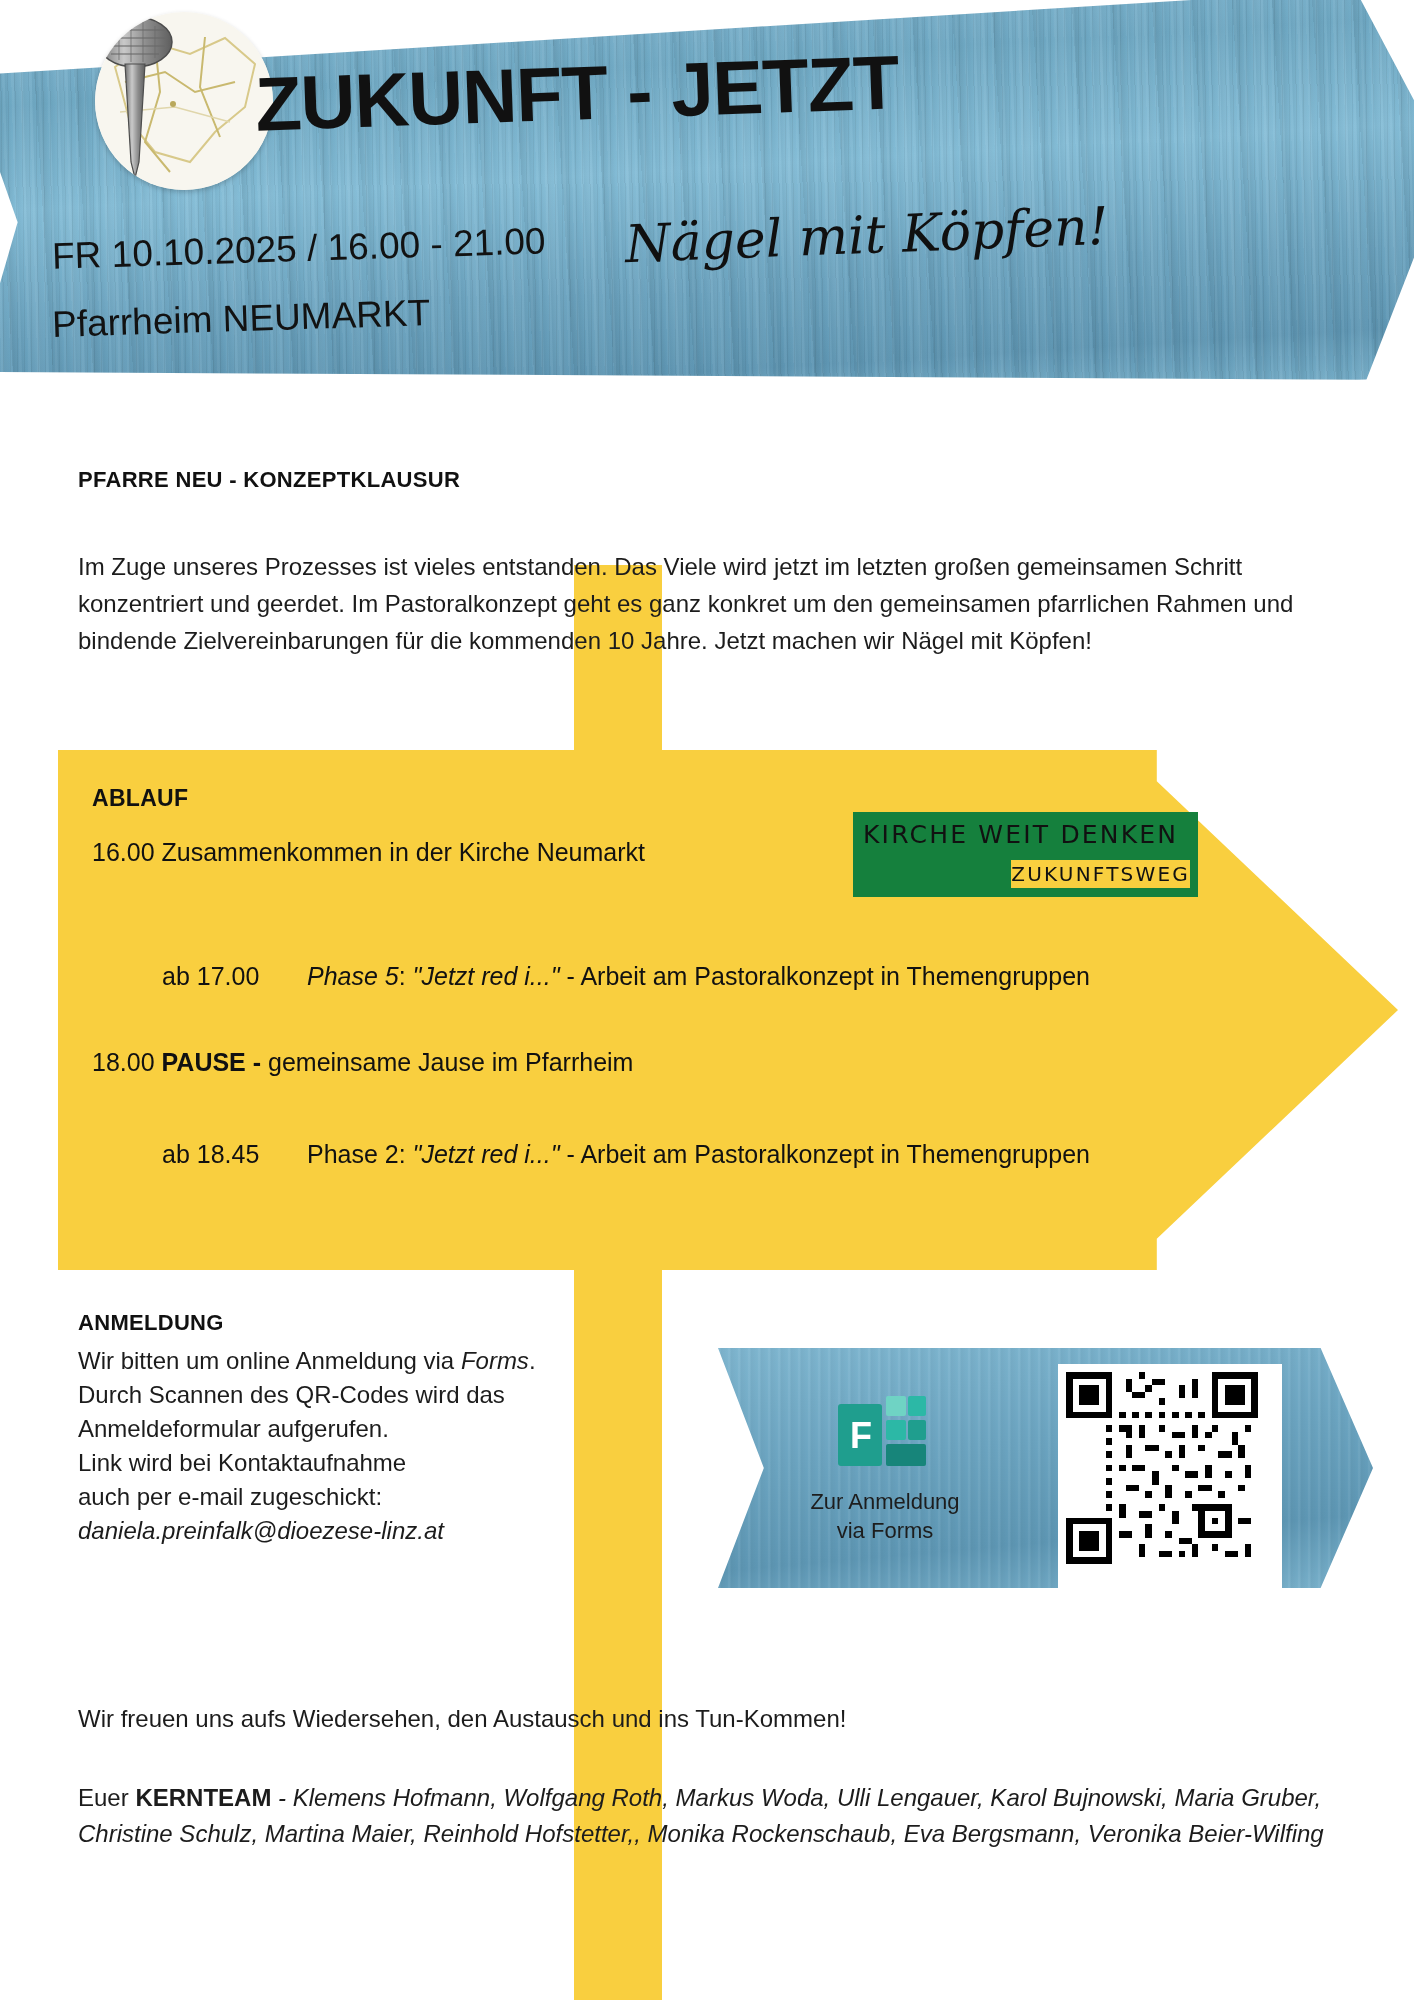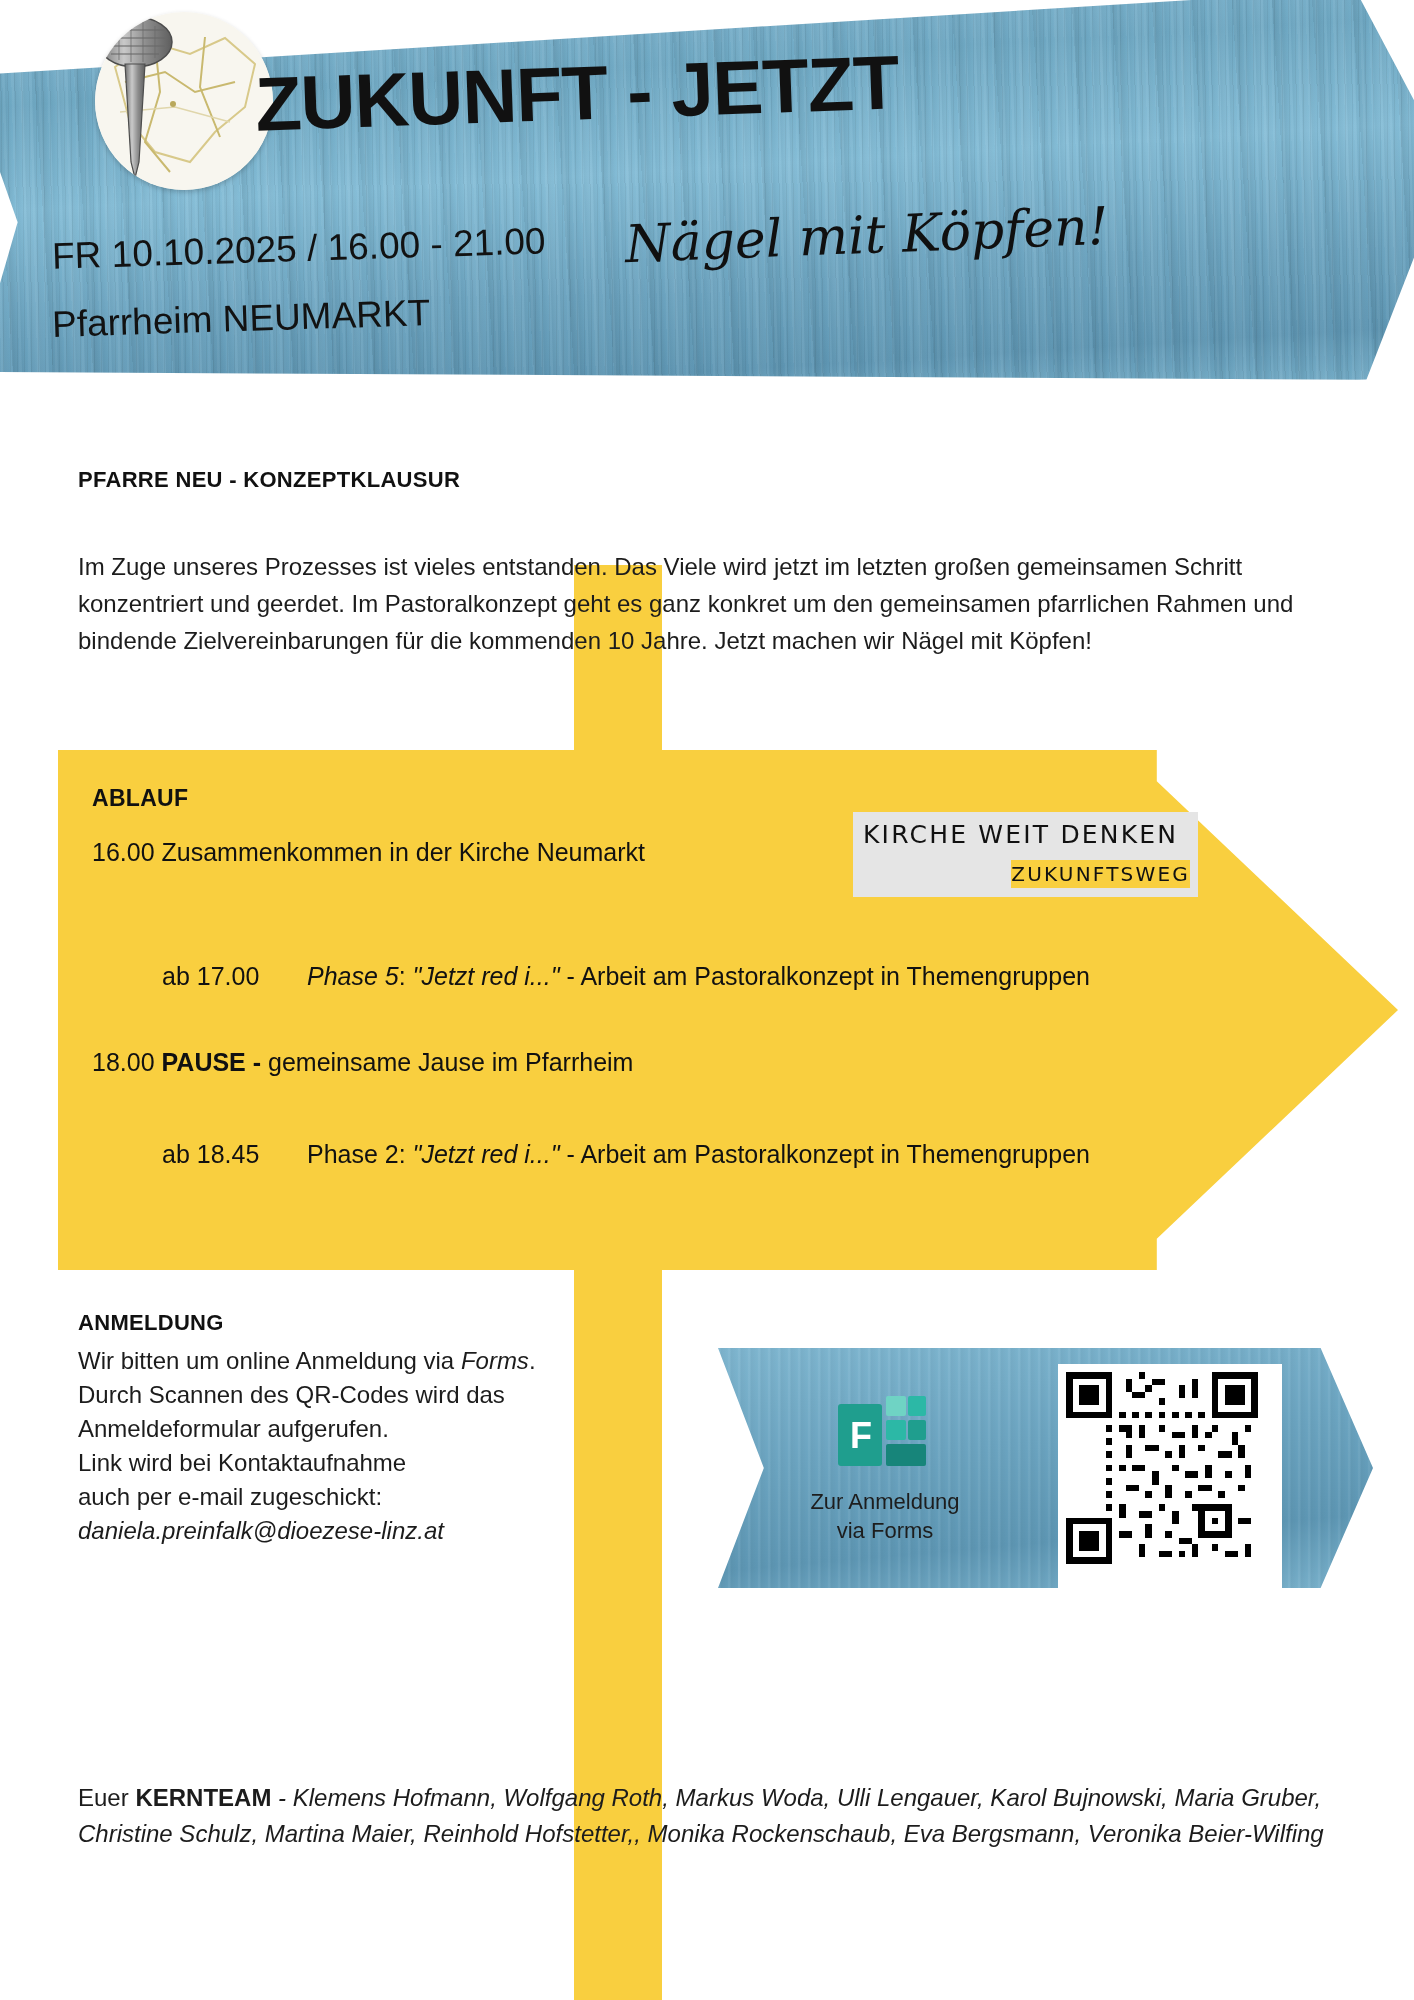--- a/index.html
+++ b/index.html
@@ -182,21 +182,21 @@
   .ital { font-style: italic; }
   .bold { font-weight: bold; }
 
   
   .kwd {
     position: absolute;
     left: 853px;
     top: 812px;
     width: 345px;
     height: 85px;
-    background: #e5e5e5;
+    background: #15803d;
     z-index: 4;
   }
   .kwd-top {
     position: absolute;
     left: 10px;
     top: 8px;
     font-size: 25px;
     letter-spacing: 2.2px;
     color: #111;
     font-family: "DejaVu Sans", sans-serif;
@@ -479,18 +479,19 @@
             <rect x="24" y="27" width="2" height="1"></rect>
           <rect x="27" y="26" width="1" height="2"></rect>
             <rect x="26" y="22" width="2" height="1"></rect>
           <rect x="9" y="9" width="1" height="1"></rect>
             <rect x="21" y="9" width="1" height="1"></rect>
         </g>
       </svg>
     </div>
   </div>
 
+  <div class="para" id="closing">Wir freuen uns aufs Wiedersehen, den Austausch und ins Tun-Kommen!</div>
 
   <div class="para" id="team">
     <span>Euer </span><span class="bold">KERNTEAM</span><span class="team-names"> - Klemens Hofmann, Wolfgang Roth, Markus Woda, Ulli Lengauer, Karol Bujnowski, Maria Gruber, Christine Schulz, Martina Maier, Reinhold Hofstetter,, Monika Rockenschaub, Eva Bergsmann, Veronika Beier-Wilfing</span>
   </div>
 
 </div>
 
 </body></html>

